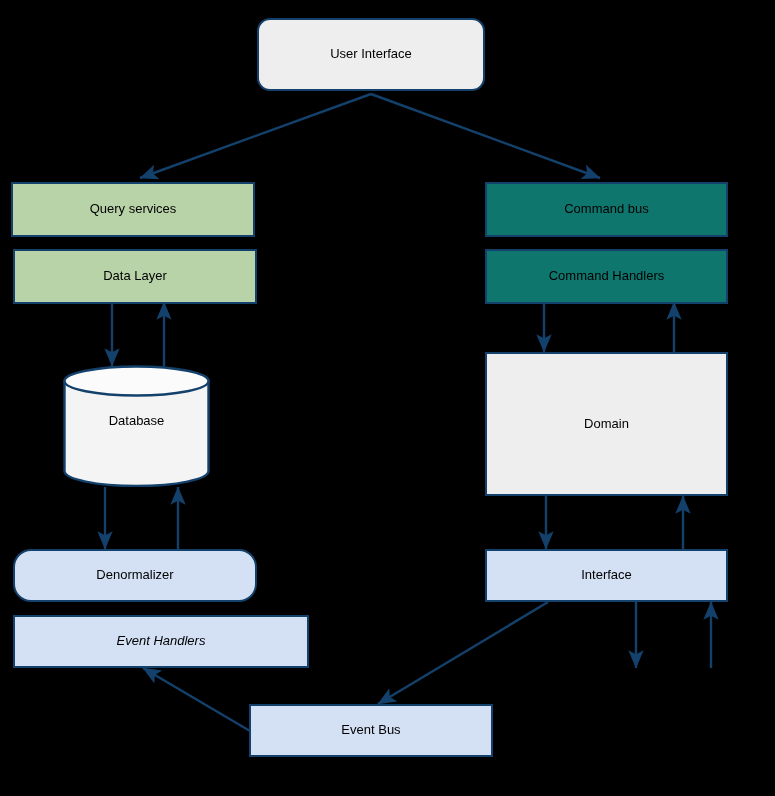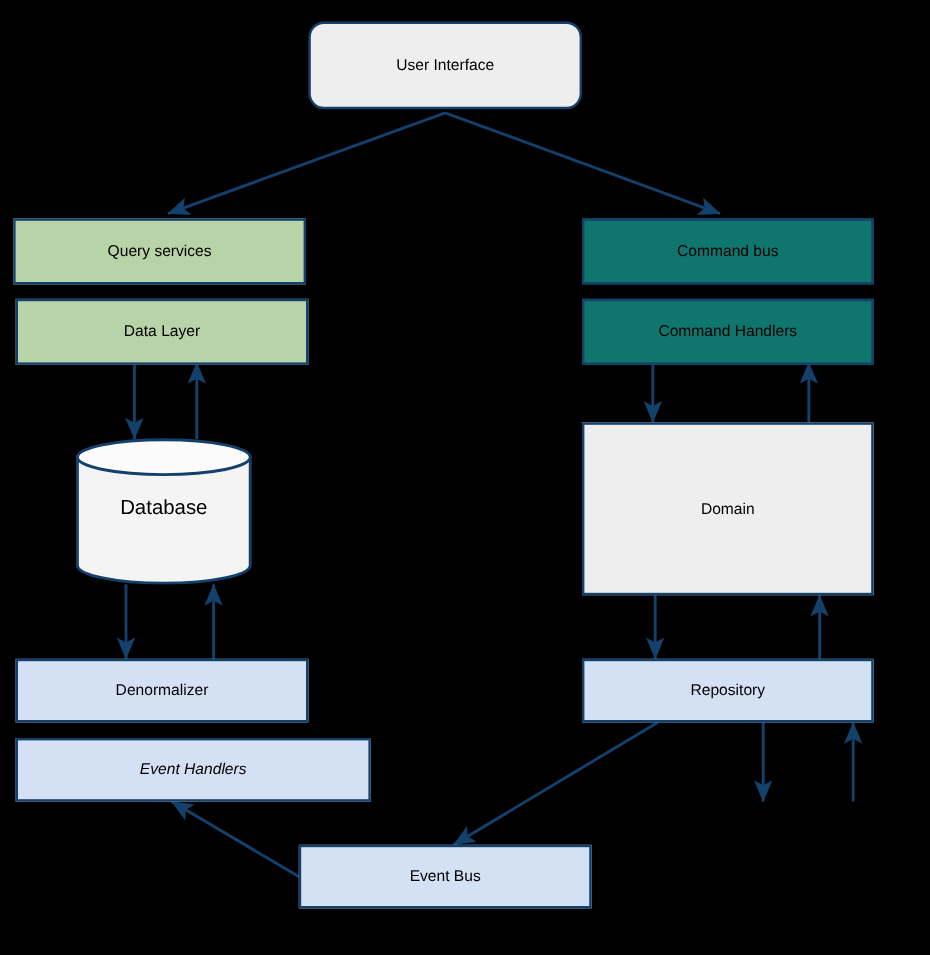--- a/index.html
+++ b/index.html
@@ -38,21 +38,21 @@
   .cyl {
     position: absolute;
     z-index: 3;
   }
   .cyl-label {
     position: absolute;
     left: 0;
     width: 100%;
     text-align: center;
     color: #000;
-    font-size: 17px;
+    font-size: 13px;
     line-height: 1.2;
     font-family: "Liberation Sans", sans-serif;
     pointer-events: none;
   }
   svg.edges {
     position: absolute;
     left: 0;
     top: 0;
     width: 775px;
     height: 796px;
@@ -113,21 +113,21 @@
   </div>
 
   <div class="cyl" style="left:63px; top:365px; width:147px; height:122px;">
     <svg width="147" height="122" viewBox="0 0 147 122">
       <path d="M1.5,16 L1.5,106 A72,15 0 0 0 145.5,106 L145.5,16 Z" fill="#f4f4f4" stroke="#13416b" stroke-width="2.4"></path>
       <ellipse cx="73.5" cy="16" rx="72" ry="14.5" fill="#fbfbfb" stroke="#13416b" stroke-width="2.4"></ellipse>
     </svg>
     <div class="cyl-label" style="top:48px;">Database</div>
   </div>
 
-  <div class="node fill-blue" style="left:13px; top:549px; width:244px; height:53px;">
+  <div class="node fill-blue" style="left:13px; top:549px; width:244px; height:53px;border-radius:18px;">
     <span>Denormalizer</span>
   </div>
 
   <div class="node fill-blue" style="left:13px; top:615px; width:296px; height:53px;font-style:italic;">
     <span>Event Handlers</span>
   </div>
 
   <div class="node fill-blue" style="left:249px; top:704px; width:244px; height:53px;">
     <span>Event Bus</span>
   </div>
@@ -138,17 +138,17 @@
 
   <div class="node fill-orange" style="left:485px; top:249px; width:243px; height:55px;">
     <span>Command Handlers</span>
   </div>
 
   <div class="node fill-gray" style="left:485px; top:352px; width:243px; height:144px;justify-content:center;">
     <span>Domain</span>
   </div>
 
   <div class="node fill-blue" style="left:485px; top:549px; width:243px; height:53px;">
-    <span>Repository</span>
+    <span>Interface</span>
   </div>
 
 
 </div>
 
 </body></html>

